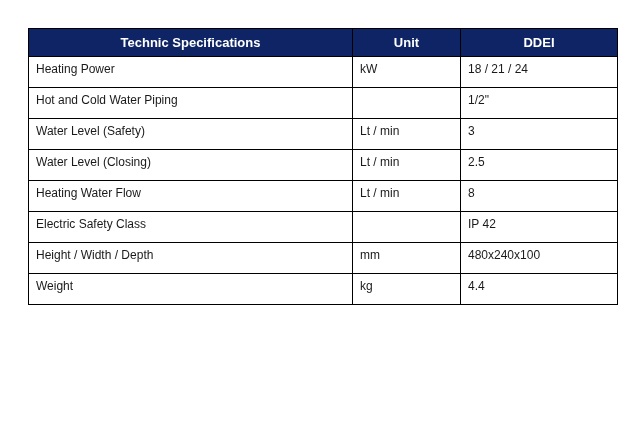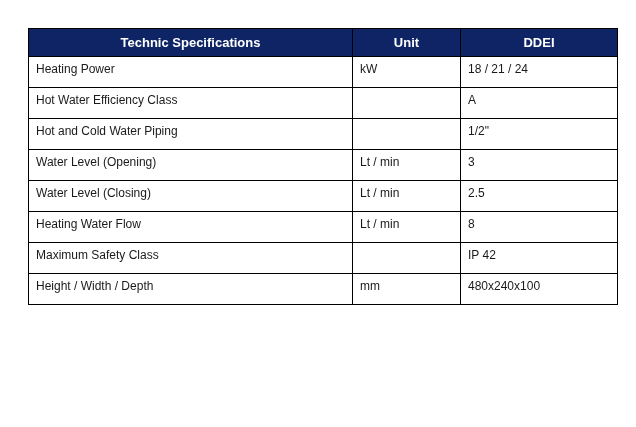--- a/index.html
+++ b/index.html
@@ -71,49 +71,49 @@
         <th>DDEI</th>
       </tr>
     </thead>
     <tbody id="spec-tbody">
         <tr>
           <td>Heating Power</td>
           <td>kW</td>
           <td>18 / 21 / 24</td>
         </tr>
         <tr>
-          <td>Hot Water Efficiency Class</td>
-          <td></td>
-          <td>A</td>
-        </tr>
-        <tr>
           <td>Hot and Cold Water Piping</td>
           <td></td>
           <td>1/2"</td>
         </tr>
         <tr>
-          <td>Water Level (Opening)</td>
+          <td>Water Level (Safety)</td>
           <td>Lt / min</td>
           <td>3</td>
         </tr>
         <tr>
           <td>Water Level (Closing)</td>
           <td>Lt / min</td>
           <td>2.5</td>
         </tr>
         <tr>
           <td>Heating Water Flow</td>
           <td>Lt / min</td>
           <td>8</td>
         </tr>
         <tr>
-          <td>Maximum Safety Class</td>
+          <td>Electric Safety Class</td>
           <td></td>
           <td>IP 42</td>
         </tr>
         <tr>
           <td>Height / Width / Depth</td>
           <td>mm</td>
           <td>480x240x100</td>
         </tr>
+        <tr>
+          <td>Weight</td>
+          <td>kg</td>
+          <td>4.4</td>
+        </tr>
       </tbody>
   </table>
 </div>
 
 </body></html>

